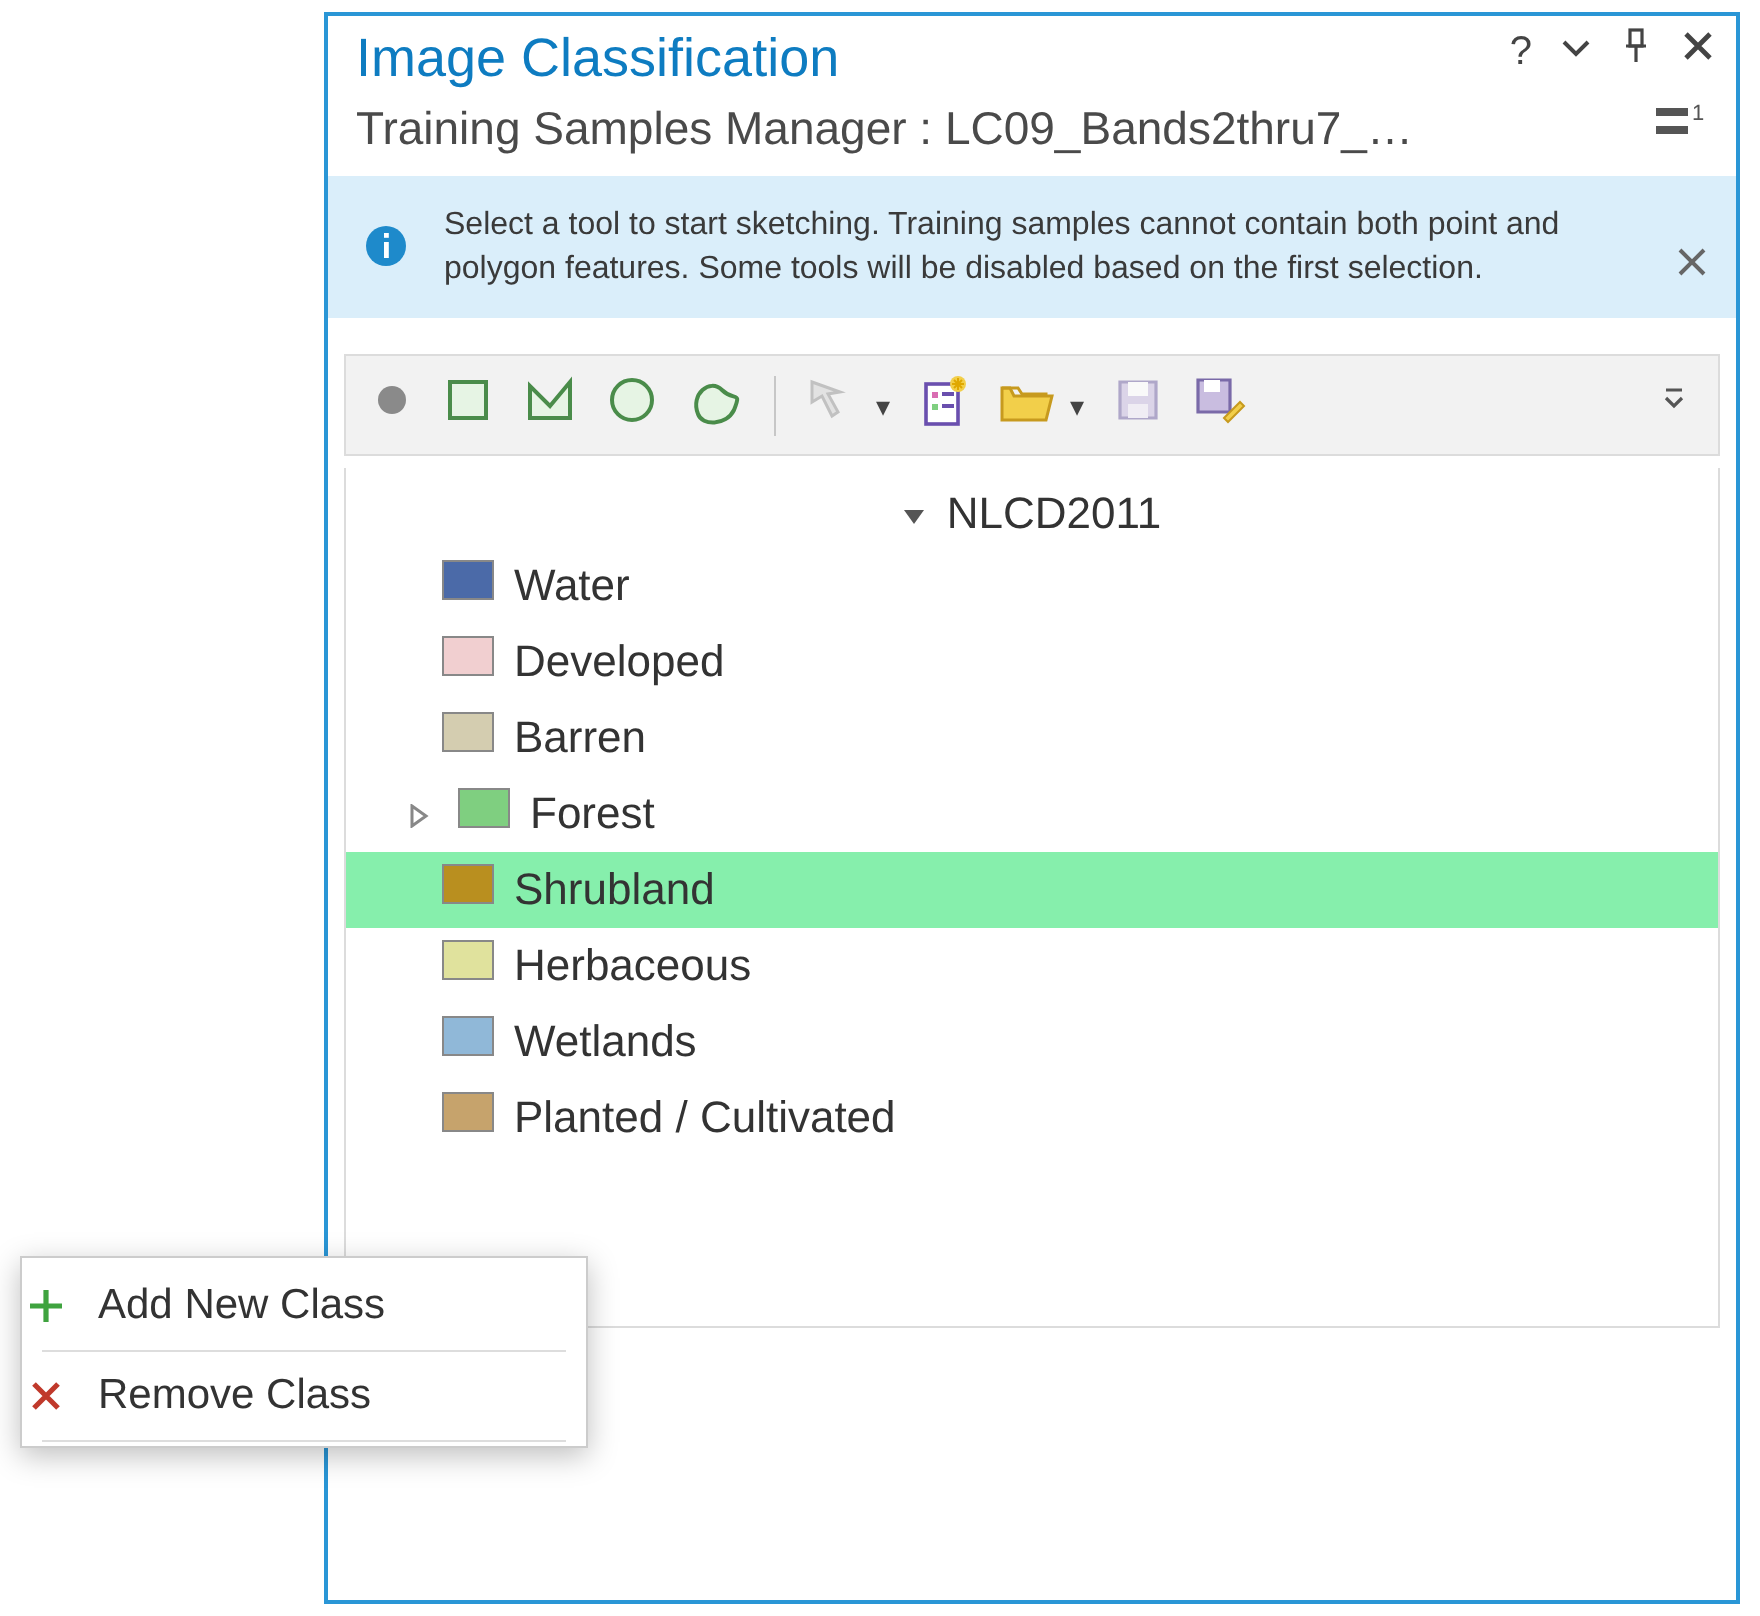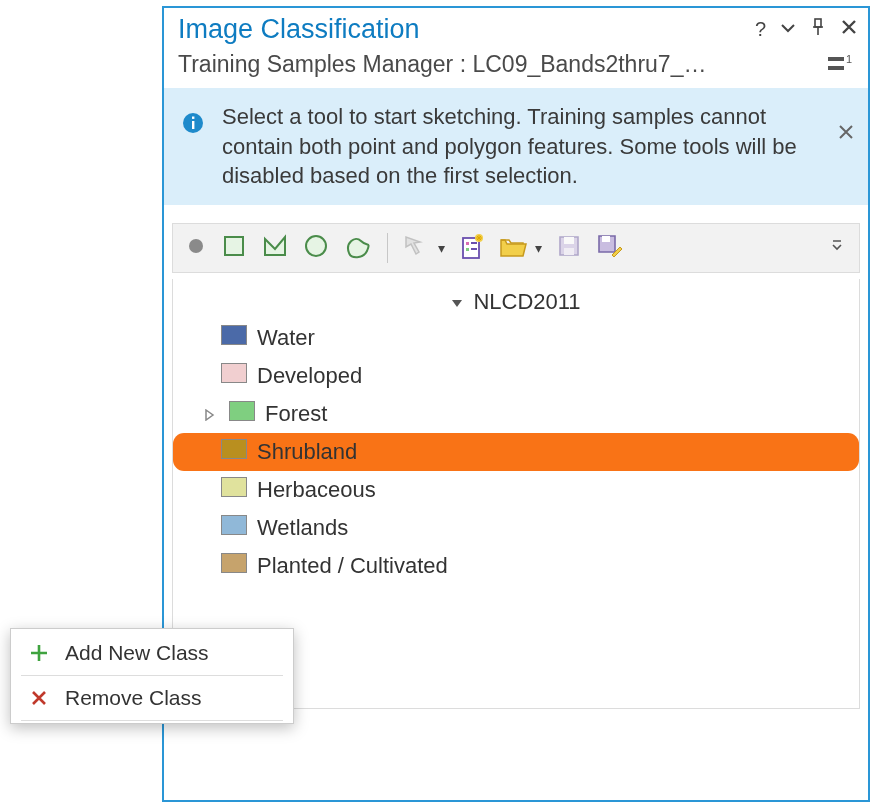--- a/index.html
+++ b/index.html
@@ -16,40 +16,40 @@
     position: absolute;
     left: 162px;
     top: 6px;
     width: 708px;
     height: 796px;
     border: 2px solid #2a96d6;
     background: #fff;
   }
   .titlebar {
     display: flex;
-    align-items: center;
+    align-items: flex-start;
     padding: 6px 10px 2px 14px;
   }
   .panel-title {
     color: #0e7cc1;
     font-size: 27px;
     font-weight: 400;
     flex: 1;
   }
   .title-actions {
     display: flex;
     gap: 14px;
     align-items: center;
     font-size: 20px;
     color: #444;
   }
   .title-actions span { cursor: pointer; }
   .subtitlebar {
     display: flex;
-    align-items: center;
+    align-items: flex-start;
     padding: 4px 14px 10px 14px;
   }
   .panel-subtitle {
     color: #4a4a4a;
     font-size: 23px;
     flex: 1;
     white-space: nowrap;
     overflow: hidden;
     text-overflow: ellipsis;
   }
@@ -64,21 +64,21 @@
   .info-i {
     color: #0e7cc1;
     font-size: 22px;
     padding-top: 10px;
     width: 30px;
     text-align: center;
   }
   .info-text {
     flex: 1;
     color: #3a3a3a;
-    font-size: 22px;
+    font-size: 16px;
     line-height: 1.35;
   }
   .info-close { color: #666; font-size: 20px; padding-top: 20px; cursor:pointer;}
   .toolbar {
     margin-top: 18px;
     background: #f2f2f2;
     border: 1px solid #dcdcdc;
     display: flex;
     align-items: center;
     gap: 14px;
@@ -125,22 +125,21 @@
   }
   .tree-item {
     display: flex;
     align-items: flex-start;
     padding: 6px 6px 6px 48px;
     gap: 8px;
   }
   .tree-item.has-sub { padding-left: 30px; }
   .tree-item.has-sub .tree-caret { width: 18px; color:#777;}
   .tree-item.selected {
-    background: #f97316;
-    border-radius: 11px;
+    background: #86efac;
   }
   .swatch {
     width: 26px;
     height: 20px;
     border: 1px solid #888;
     flex-shrink: 0;
   }
   .tree-item-label {
     display: inline-block;
     padding: 0 2px;
@@ -153,21 +152,21 @@
     background: #fff;
     box-shadow: 0 4px 14px rgba(0,0,0,0.25);
     border: 1px solid #ccc;
     padding: 2px 0;
     z-index: 100;
   }
   .ctx-item {
     display: flex;
     align-items: center;
     gap: 14px;
-    padding: 10px 16px;
+    padding: 10px 0;
     font-size: 21px;
     color: #333;
     cursor: pointer;
   }
   .ctx-sep {
     height: 1px;
     background: #ddd;
     margin: 0 10px;
   }
   .ctx-icon {
@@ -316,20 +315,24 @@
     </div>
     <div id="tree-children">
         <div class="tree-item">
           <span class="swatch" style="background: rgb(75, 106, 168);"></span>
           <span class="tree-item-label">Water</span>
         </div>
         <div class="tree-item">
           <span class="swatch" style="background: rgb(241, 207, 208);"></span>
           <span class="tree-item-label">Developed</span>
         </div>
+        <div class="tree-item">
+          <span class="swatch" style="background: rgb(212, 205, 176);"></span>
+          <span class="tree-item-label">Barren</span>
+        </div>
         <div class="tree-item has-sub">
           <span class="tree-caret"><svg width="12" height="12" viewBox="0 0 12 12">
               <path d="M3 1 L10 6 L3 11 Z" fill="none" stroke="#888" stroke-width="1.5"></path>
             </svg></span>
           <span class="swatch" style="background: rgb(127, 207, 128);"></span>
           <span class="tree-item-label">Forest</span>
         </div>
         <div class="tree-item selected">
           <span class="swatch" style="background: rgb(185, 143, 31);"></span>
           <span class="tree-item-label">Shrubland</span>

